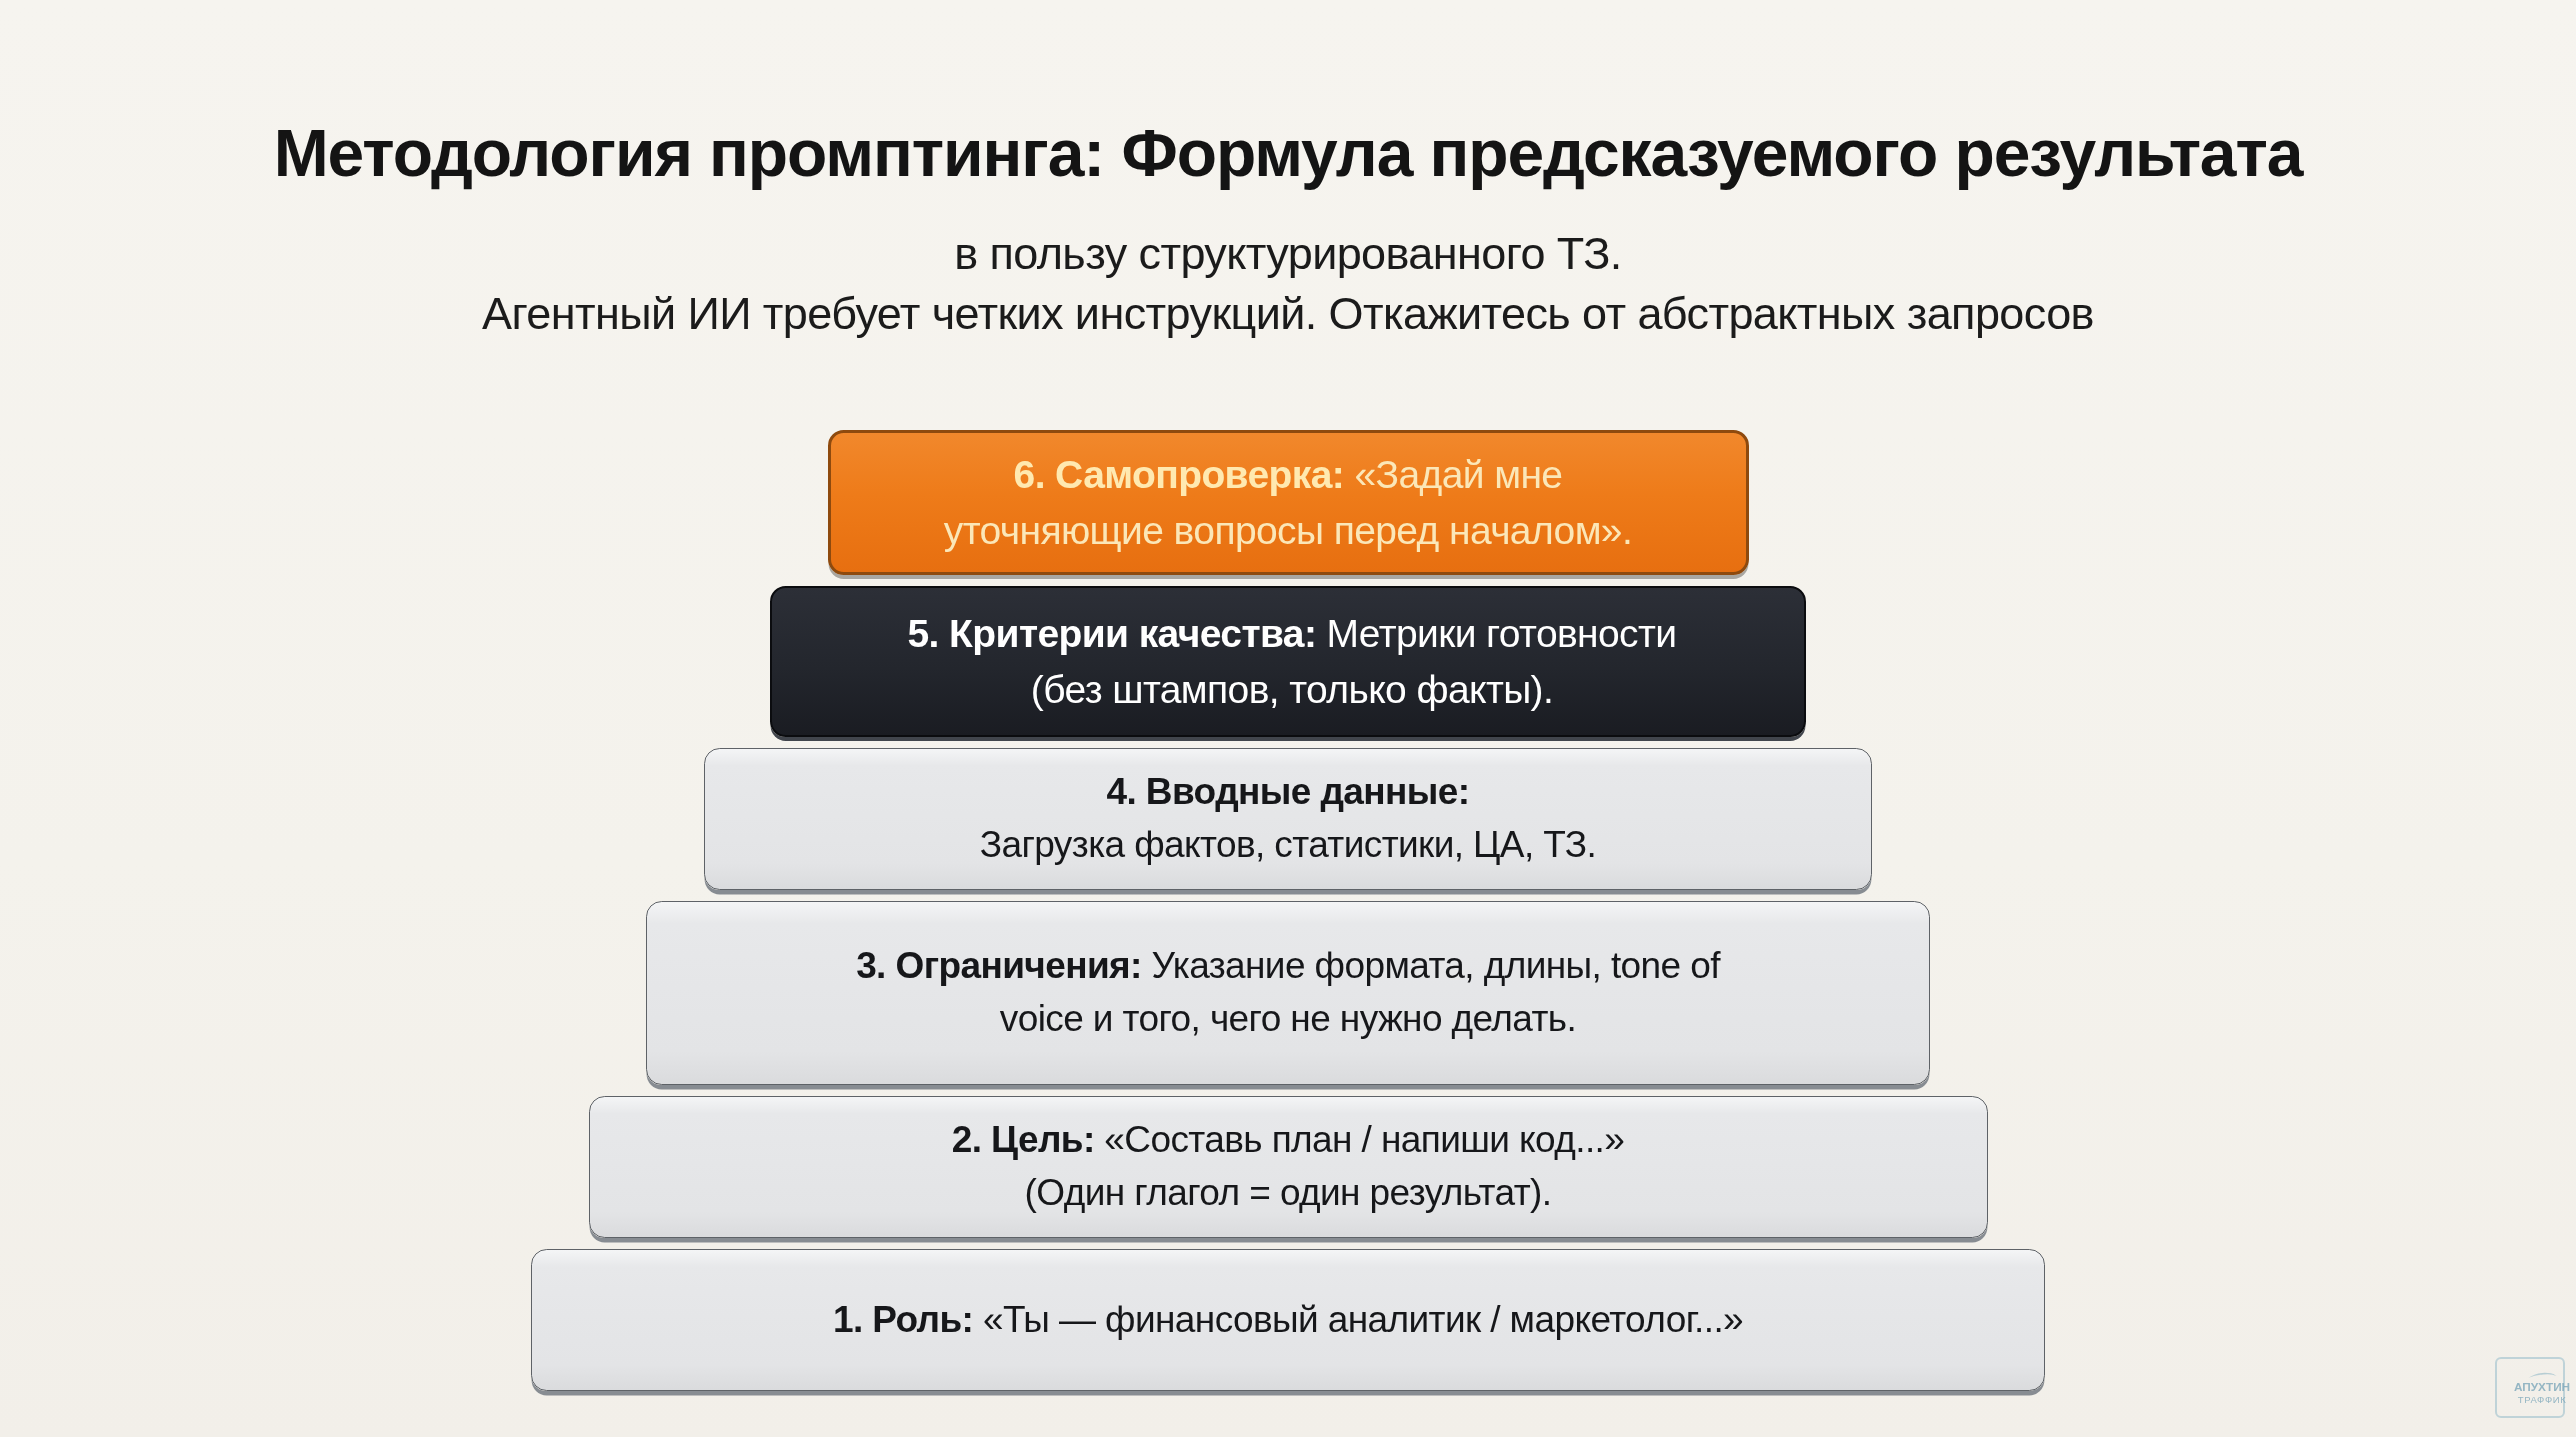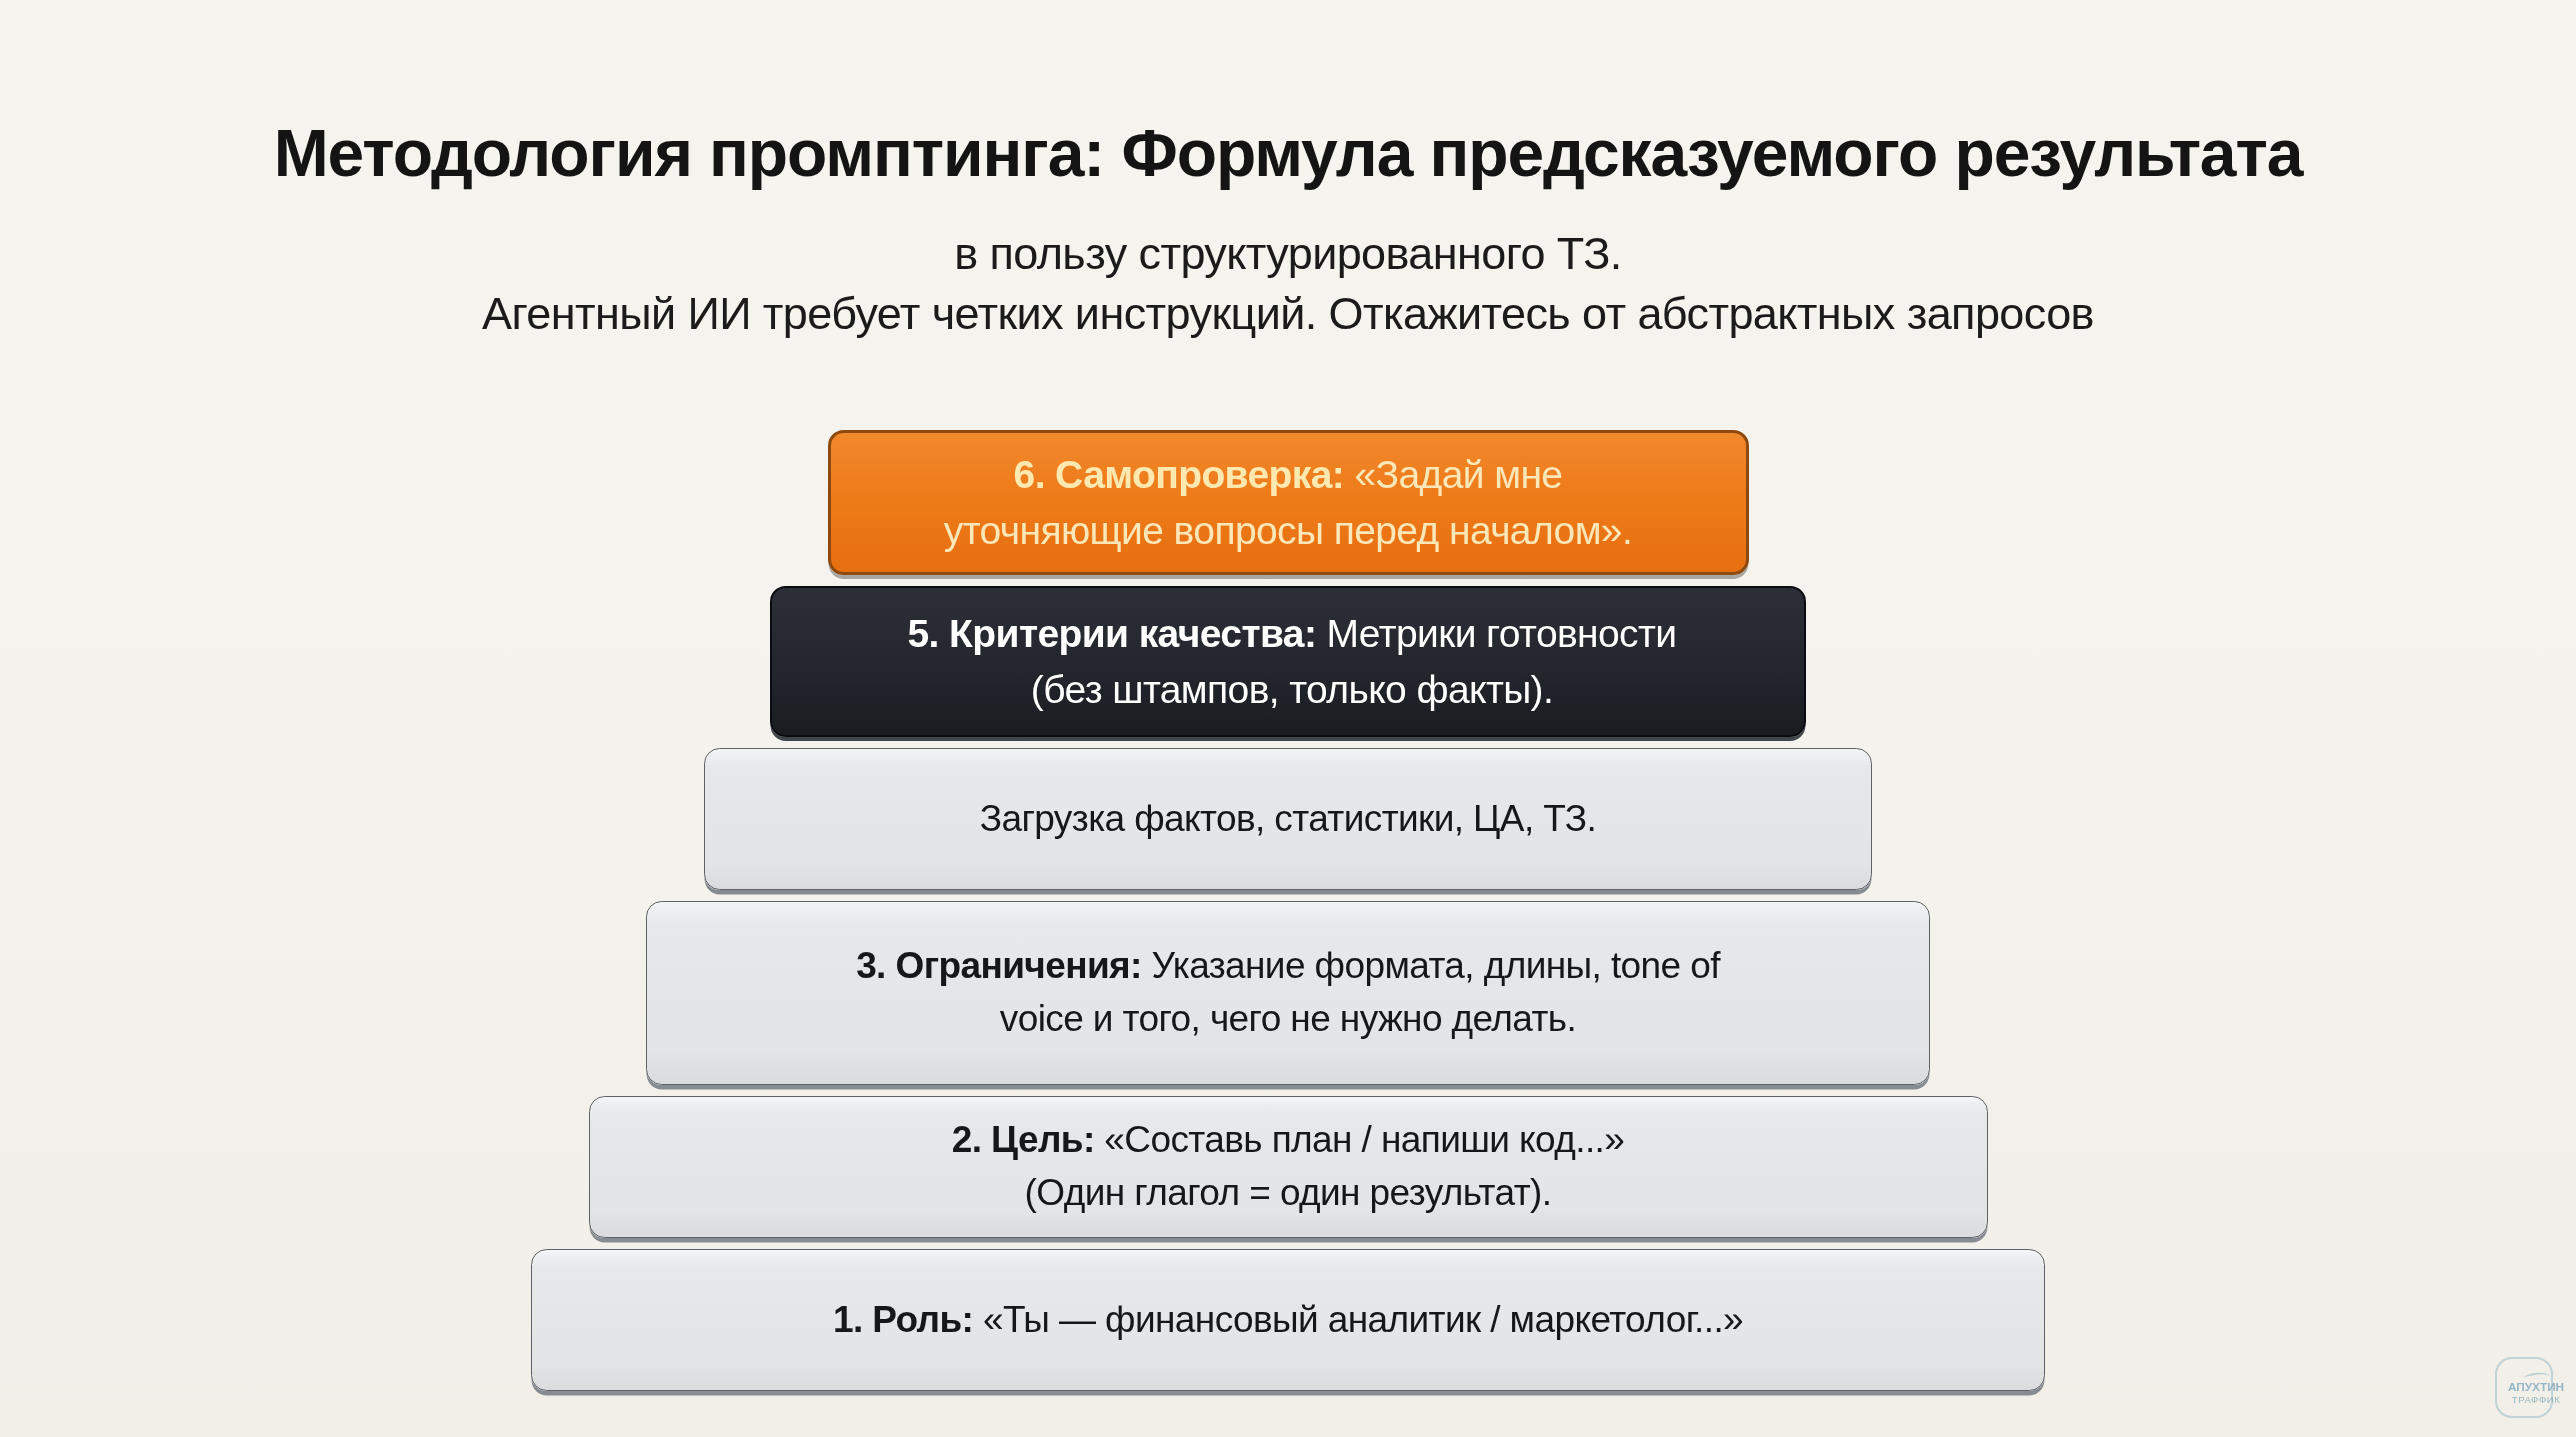--- a/index.html
+++ b/index.html
@@ -60,23 +60,23 @@
     box-shadow:0 5px 0 -0.6px #878c92;
     color:#16171a;font-size:37px;}
   .lv4{width:1168px;height:142px;}
   .lv3{width:1284px;height:184px;}
   .lv2{width:1399px;height:142px;}
   .lv1{width:1514px;height:142px;}
 
   
   .watermark{
     position:absolute;left:2495px;top:1357px;
-    width:58px;height:61px;box-sizing:border-box;
+    width:70px;height:61px;box-sizing:border-box;
     border:2.2px solid rgba(150,188,202,0.55);
-    border-radius:17px;
+    border-radius:6px;
     display:flex;flex-direction:column;align-items:center;justify-content:center;
     color:rgba(125,168,186,0.8);
     padding-left:24px;
   }
   .watermark .wm1{font-size:11.8px;font-weight:700;letter-spacing:0px;line-height:1.05;}
   .watermark .wm2{font-size:9.5px;font-weight:400;letter-spacing:0.6px;line-height:1.2;}
   .watermark svg{display:block;margin-bottom:1.1px;}
 </style>
 </head>
 <body>
@@ -96,20 +96,21 @@
       <div class="line"><b>6. Самопроверка:</b><span> «Задай мне</span></div>
       <div class="line">уточняющие вопросы перед началом».</div>
     </div>
 
     <div class="level lv5">
       <div class="line"><b>5. Критерии качества:</b><span> Метрики готовности</span></div>
       <div class="line">(без штампов, только факты).</div>
     </div>
 
     <div class="level lv-gray lv4">
+      <div class="line"><b>4. Вводные данные:</b><span></span></div>
       <div class="line">Загрузка фактов, статистики, ЦА, ТЗ.</div>
     </div>
 
     <div class="level lv-gray lv3">
       <div class="line"><b>3. Ограничения:</b><span> Указание формата, длины, tone of</span></div>
       <div class="line">voice и того, чего не нужно делать.</div>
     </div>
 
     <div class="level lv-gray lv2">
       <div class="line"><b>2. Цель:</b><span> «Составь план / напиши код...»</span></div>

